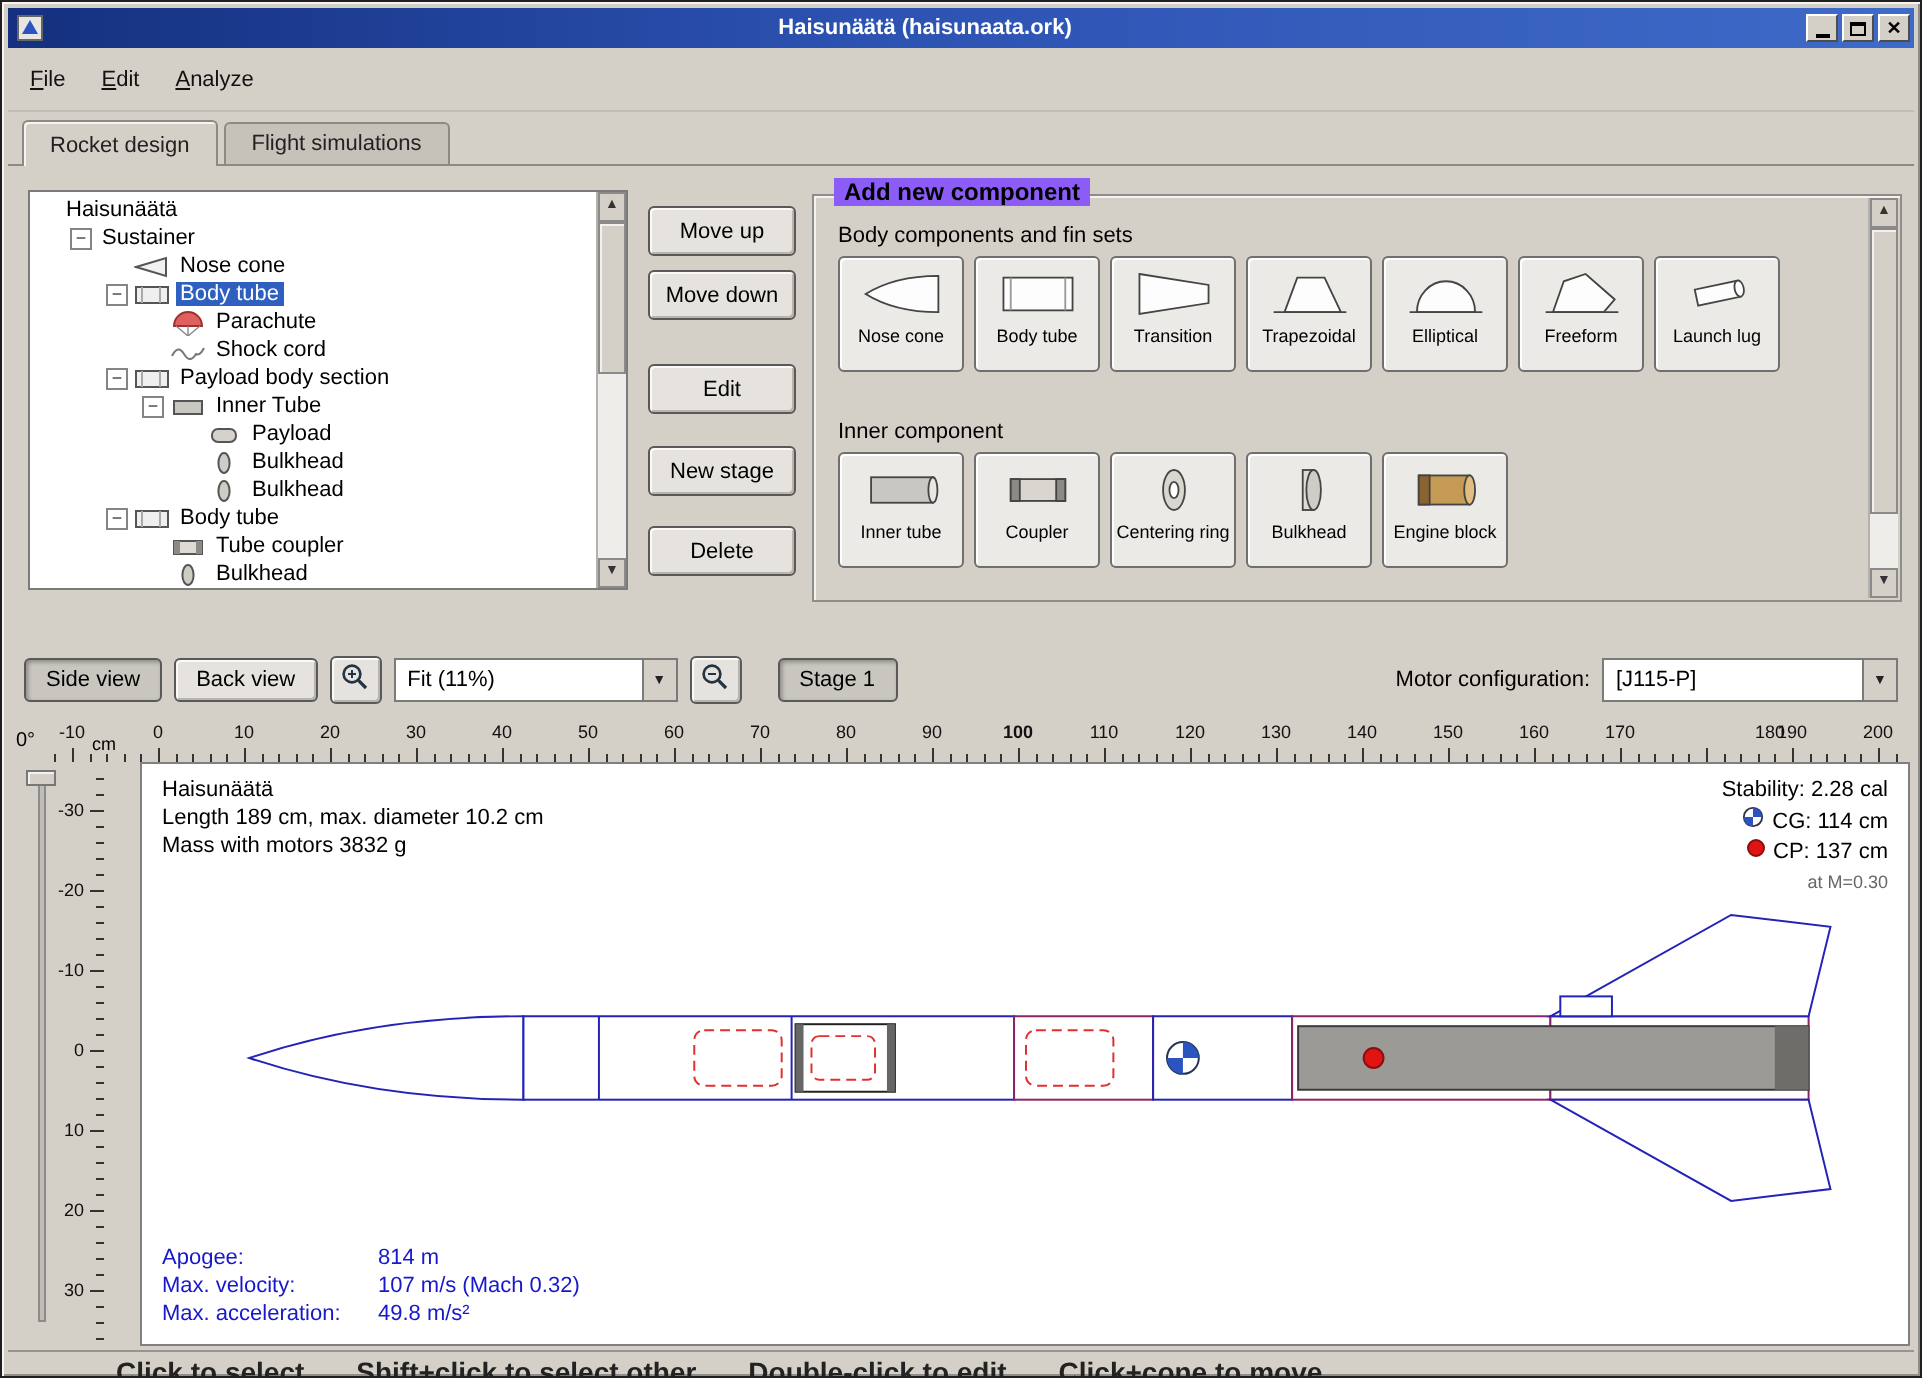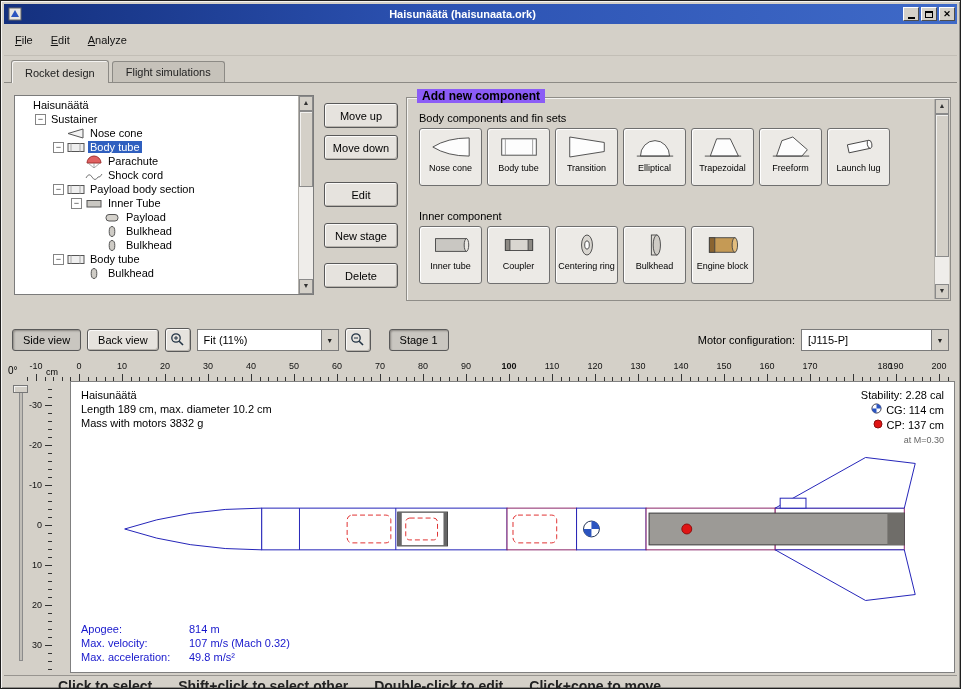--- a/index.html
+++ b/index.html
@@ -287,20 +287,31 @@
                 <line x1="4" y1="2.5" x2="4" y2="10.5" stroke="#aaa"></line>
                 <line x1="13" y1="2.5" x2="13" y2="10.5" stroke="#aaa"></line>
               </svg>
             </span>
             <span class="tree-label">Body tube</span>
           </div>
           <div class="tree-row" style="padding-left: 56px;">
             <span class="exp-spacer"></span>
             <span class="tree-icon">
               <svg width="18" height="13" viewBox="0 0 18 13">
+                <rect x="2" y="3.5" width="14" height="6.5" fill="#dedbd5" stroke="#555"></rect>
+                <rect x="2" y="3.5" width="3" height="6.5" fill="#8d8a84"></rect>
+                <rect x="13" y="3.5" width="3" height="6.5" fill="#8d8a84"></rect>
+              </svg>
+            </span>
+            <span class="tree-label">Tube coupler</span>
+          </div>
+          <div class="tree-row" style="padding-left: 56px;">
+            <span class="exp-spacer"></span>
+            <span class="tree-icon">
+              <svg width="18" height="13" viewBox="0 0 18 13">
                 <ellipse cx="9" cy="6.5" rx="2.8" ry="5" fill="#cfccc6" stroke="#555"></ellipse>
               </svg>
             </span>
             <span class="tree-label">Bulkhead</span>
           </div>
         </div>
       <div class="sb-v">
         <div class="sb-arrow">▲</div>
         <div class="sb-track">
           <div class="sb-thumb thumb-tree"></div>
@@ -350,34 +361,34 @@
             <span class="pal-icon">
               <svg width="40" height="26" viewBox="0 0 44 26">
                 <path d="M3,2 L41,8 L41,18 L3,24 Z" fill="#fdfdfd" stroke="#444"></path>
               </svg>
             </span>
             <span class="pal-label">Transition</span>
           </button>
           <button class="pal-btn">
             <span class="pal-icon">
               <svg width="40" height="26" viewBox="0 0 44 26">
+                <path d="M8,23 L15,4 L30,4 L39,23 Z" fill="#fdfdfd" stroke="#444"></path>
+                <line x1="2" y1="23" x2="42" y2="23" stroke="#444"></line>
+              </svg>
+            </span>
+            <span class="pal-label">Trapezoidal</span>
+          </button>
+          <button class="pal-btn">
+            <span class="pal-icon">
+              <svg width="40" height="26" viewBox="0 0 44 26">
                 <path d="M6,23 A16,17 0 0 1 38,23 Z" fill="#fdfdfd" stroke="#444"></path>
                 <line x1="2" y1="23" x2="42" y2="23" stroke="#444"></line>
               </svg>
             </span>
             <span class="pal-label">Elliptical</span>
-          </button>
-          <button class="pal-btn">
-            <span class="pal-icon">
-              <svg width="40" height="26" viewBox="0 0 44 26">
-                <path d="M8,23 L15,4 L30,4 L39,23 Z" fill="#fdfdfd" stroke="#444"></path>
-                <line x1="2" y1="23" x2="42" y2="23" stroke="#444"></line>
-              </svg>
-            </span>
-            <span class="pal-label">Trapezoidal</span>
           </button>
           <button class="pal-btn">
             <span class="pal-icon">
               <svg width="40" height="26" viewBox="0 0 44 26">
                 <path d="M6,23 L12,6 L24,2 L40,16 L34,23 Z" fill="#fdfdfd" stroke="#444"></path>
                 <line x1="2" y1="23" x2="42" y2="23" stroke="#444"></line>
               </svg>
             </span>
             <span class="pal-label">Freeform</span>
           </button>

